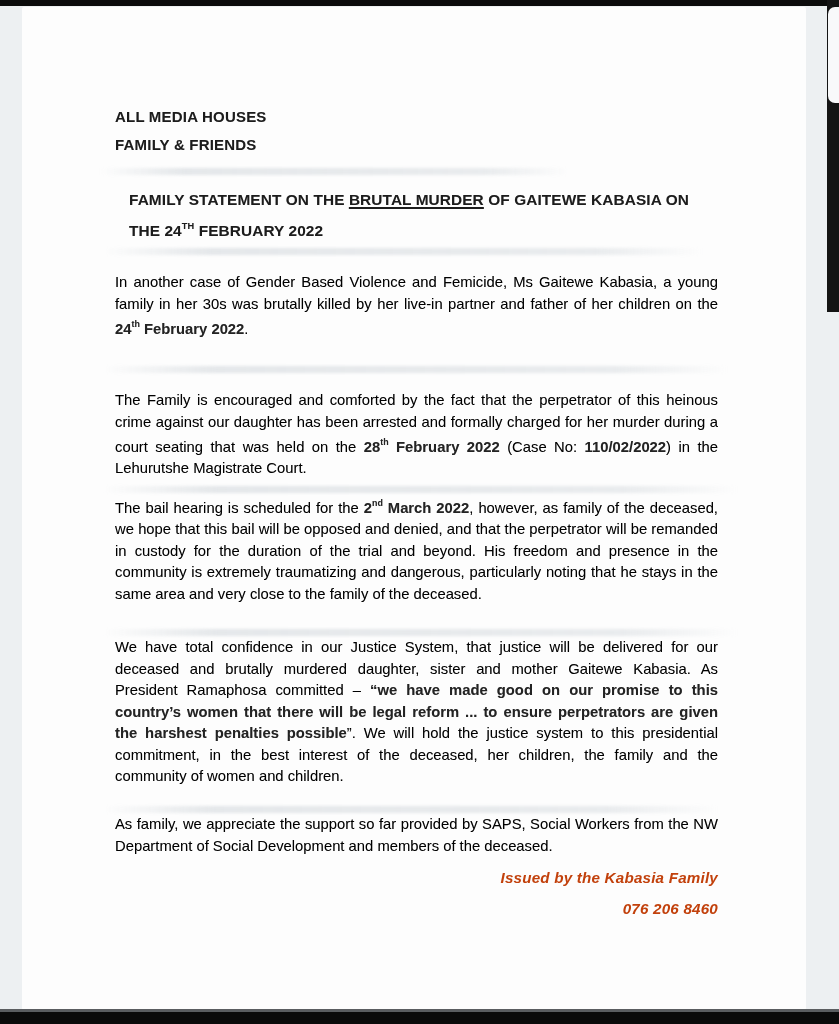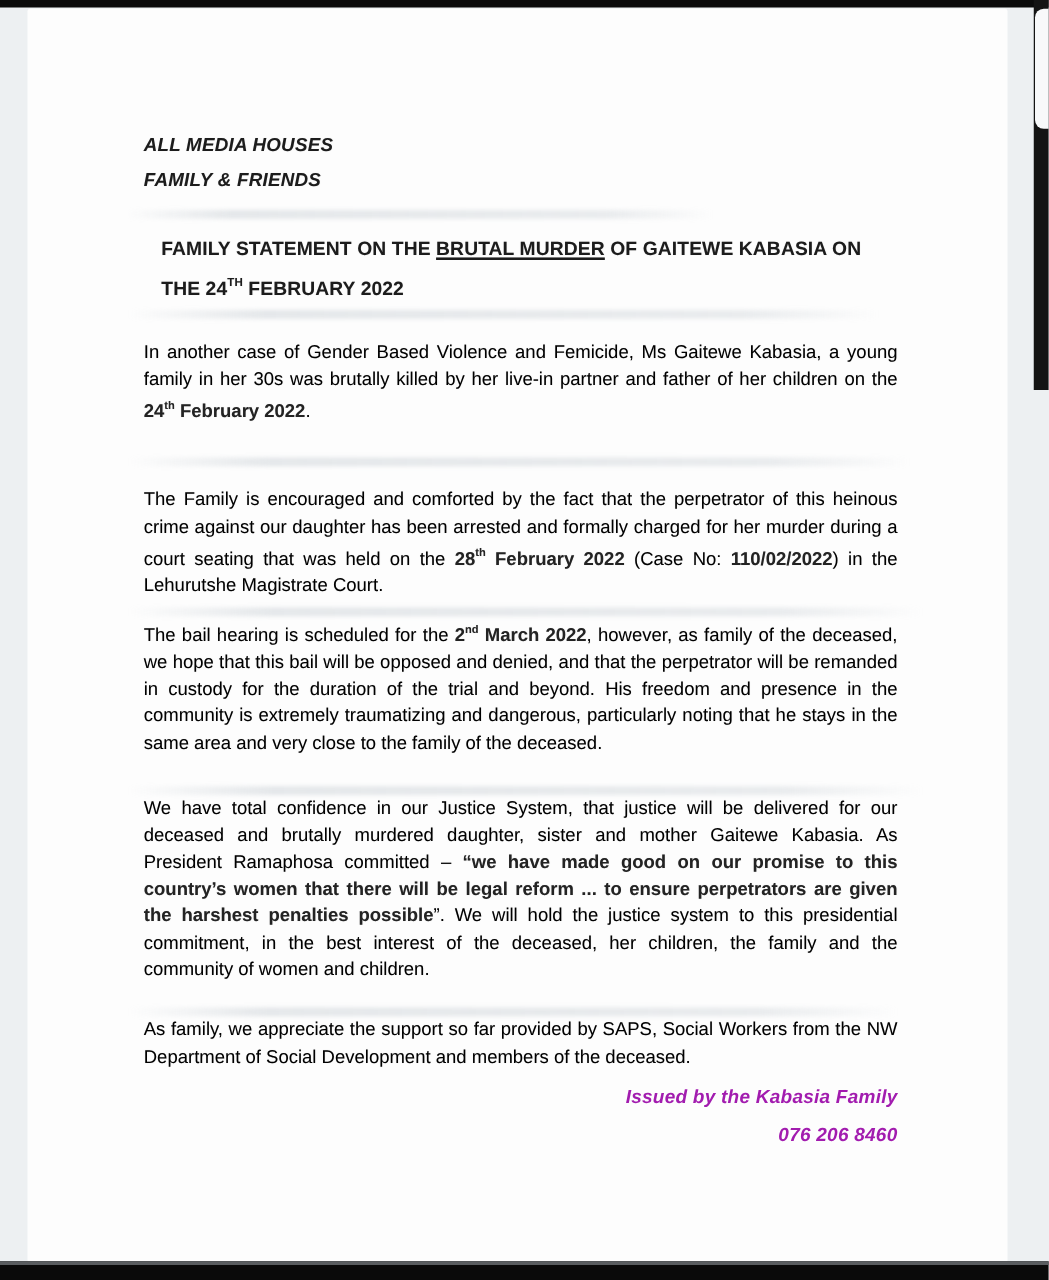--- a/index.html
+++ b/index.html
@@ -34,36 +34,36 @@
     background: #fdfdfd;
     border-radius: 2px;
   }
 
   .textblock { position: absolute; left: 115px; width: 603px; color: #3b3b3b; }
   .textblock, .para {
     font-size: 14.8px;
     text-shadow: 0 0 0.6px rgba(90,90,90,0.35);
   }
 
-  .recipients { top: 103px; line-height: 28px; font-weight: bold; color: #1c1c1c; letter-spacing: 0.2px; font-size: 15px; font-style: italic; }
+  .recipients { top: 103px; line-height: 28px; font-weight: bold; color: #1c1c1c; letter-spacing: 0.2px; font-size: 15px; }
   .title-block {
     top: 186px; line-height: 27.5px; font-weight: bold; color: #1c1c1c;
     letter-spacing: 0.1px; font-size: 15.4px; width: 594px; margin-left: 14px;
   }
   .para { position: absolute; left: 115px; width: 603px; margin: 0; text-align: justify; line-height: 21.5px; }
   .p1 { top: 272px; }
   .p2 { top: 390px; }
   .p3 { top: 494px; }
   .p4 { top: 637px; }
   .p5 { top: 814px; }
 
   .signoff {
     position: absolute; left: 115px; width: 603px; top: 862px;
     text-align: right; font-weight: bold; font-style: italic;
-    color: #a21caf; line-height: 31px; font-size: 15.2px;
+    color: #c2410c; line-height: 31px; font-size: 15.2px;
     letter-spacing: 0.2px;
   }
 
   .b { font-weight: bold; color: #232323; }
   .u { text-decoration: underline; text-decoration-thickness: 1.5px; text-underline-offset: 2px; }
   .sup { font-size: 0.6em; vertical-align: super; position: relative; top: -1px; }
 
   .smudge {
     position: absolute; height: 7px;
     background: linear-gradient(90deg, rgba(188,196,203,0) 0%, rgba(188,196,203,0.38) 18%, rgba(188,196,203,0.3) 82%, rgba(188,196,203,0) 100%);

